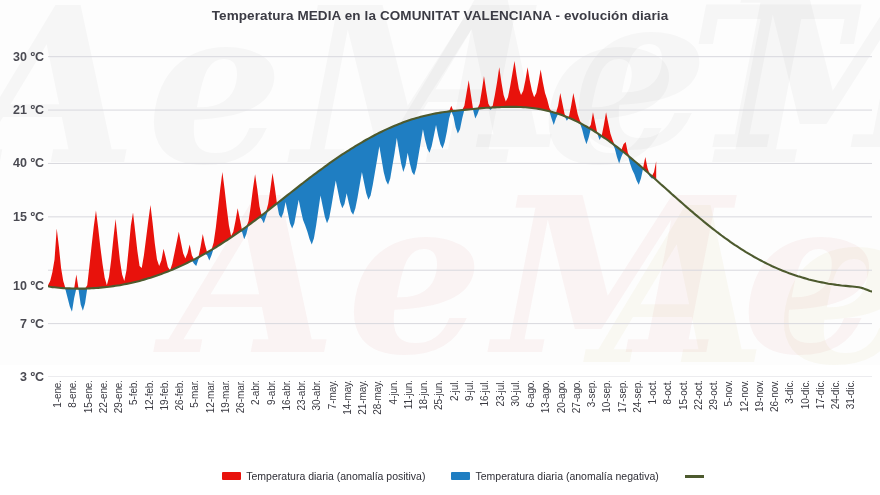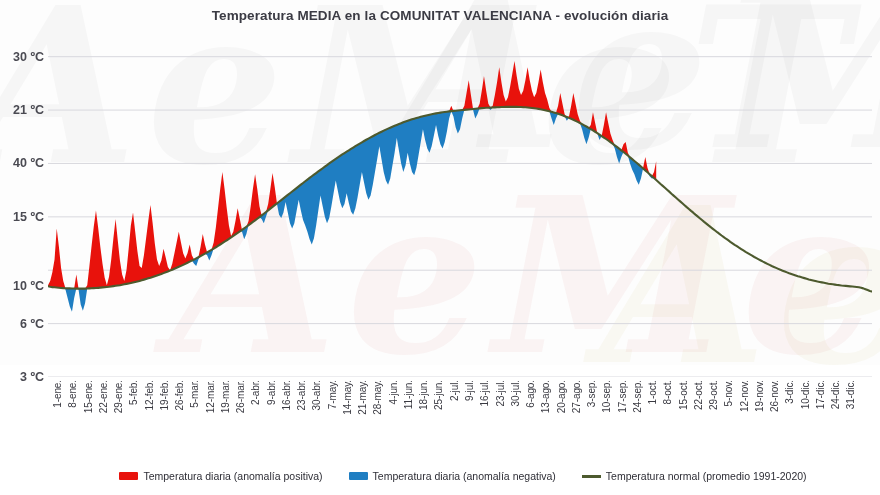--- a/index.html
+++ b/index.html
@@ -90,21 +90,21 @@
     <div class="wm-txt wm1">AeMeT</div>
     <div class="wm-txt wm2">AeMeT</div>
     <div class="wm-txt wm3">AeMeT</div>
     <div class="wm-txt wm4">AeMeT</div>
   </div>
 
   <div class="title">Temperatura MEDIA en la COMUNITAT VALENCIANA - evolución diaria</div>
 
   <div class="ylabels" id="ylabels">
       <div class="ylab" style="top: 331px;">3 ºC</div>
-      <div class="ylab" style="top: 277.613px;">6 ºC</div>
+      <div class="ylab" style="top: 277.613px;">7 ºC</div>
       <div class="ylab" style="top: 240px;">10 ºC</div>
       <div class="ylab" style="top: 170.839px;">15 ºC</div>
       <div class="ylab" style="top: 117.452px;">40 ºC</div>
       <div class="ylab" style="top: 64.0645px;">21 ºC</div>
       <div class="ylab" style="top: 10.6774px;">30 ºC</div>
     </div>
 
   <div class="plot">
     <svg class="chart-svg" id="chartsvg" viewBox="0 0 824 331" preserveAspectRatio="none">
         <line x1="0" y1="331" x2="824" y2="331" stroke="#d8d8de" stroke-width="1"></line>
@@ -188,17 +188,16 @@
       <div class="leg-item">
         <span class="leg-swatch" style="background: rgb(232, 18, 12);"></span>
         <span class="leg-text">Temperatura diaria (anomalía positiva)</span>
       </div>
       <div class="leg-item">
         <span class="leg-swatch" style="background: rgb(31, 126, 194);"></span>
         <span class="leg-text">Temperatura diaria (anomalía negativa)</span>
       </div>
       <div class="leg-item">
         <span class="leg-line" style="background: rgb(77, 90, 46);"></span>
-        <span class="leg-text">Temperatura normal (promedio 1991-2020)</span>
       </div>
     </div>
 
 </div>
 
 </body></html>

